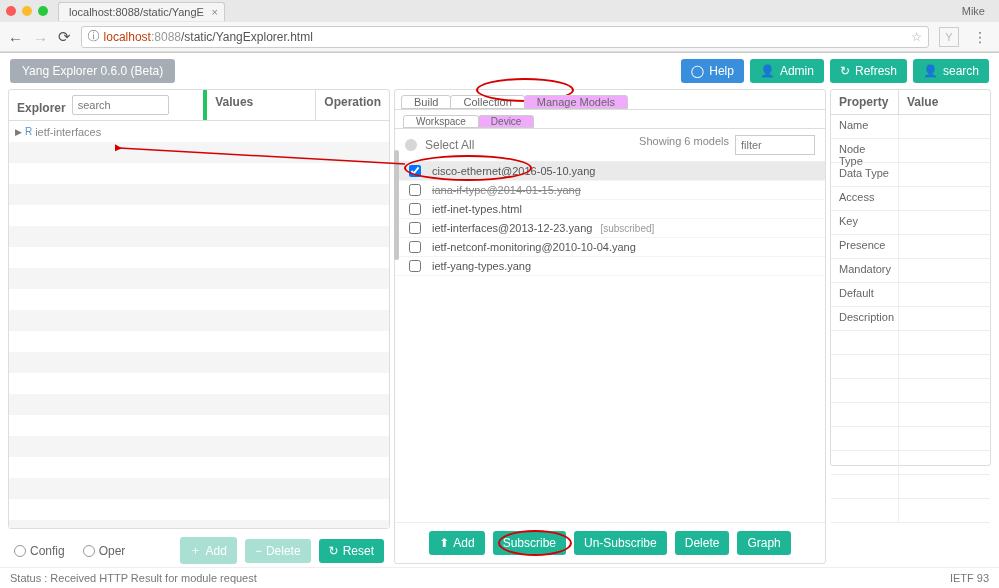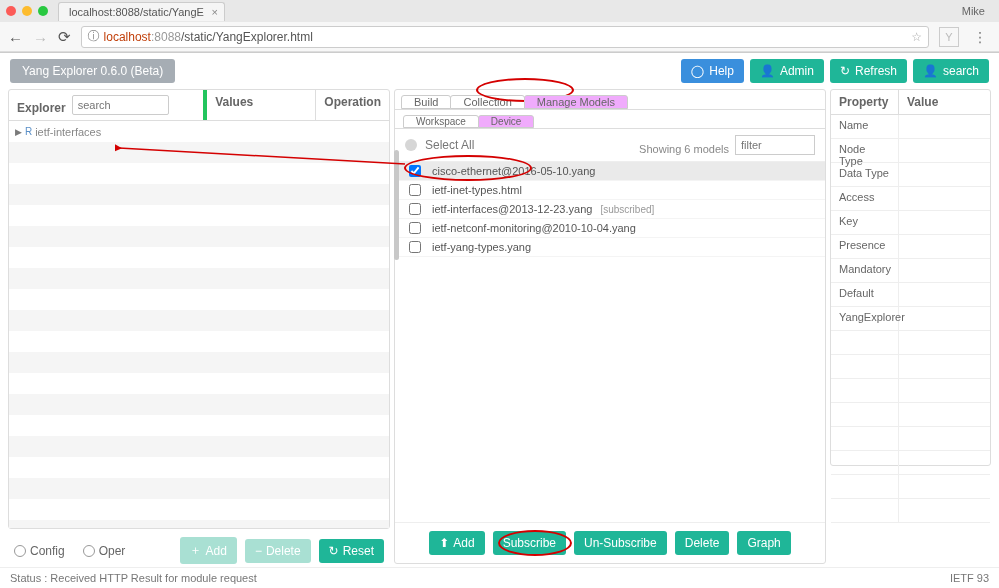--- a/index.html
+++ b/index.html
@@ -58,21 +58,21 @@
 
 .tabs{display:flex;padding:5px 6px 0 6px;gap:0}
 .tabbtn{border:1px solid #ccc;background:#fff;padding:0 12px;font-size:11px;color:#666;border-radius:3px 3px 0 0;margin-right:-1px;cursor:pointer;position:relative}
 .tabbtn.active{background:#f0abfc;font-weight:500;z-index:2}
 .subtabs{display:flex;padding:5px 8px 0 8px;border-top:1px solid #ddd}
 .cbody{border-top:1px solid #ddd;flex:1;display:flex;flex-direction:column;overflow:hidden}
 .selall{display:flex;align-items:center;justify-content:space-between;padding:6px 10px;border-bottom:1px solid #eee}
 .selall .left-sa{display:flex;align-items:center;gap:8px;color:#777}
 .rdisc{width:12px;height:12px;border-radius:6px;background:#d6d6d6;display:inline-block}
 .filter{border:1px solid #ccc;height:20px;width:80px;padding:0 5px;font-size:11px;color:#999}
-.showing{color:#888;font-size:11px;display:flex;align-items:flex-end;gap:6px}
+.showing{color:#888;font-size:11px;display:flex;align-items:flex-start;gap:6px}
 .mlist{flex:1;overflow:auto}
 .mrow{display:flex;align-items:center;gap:8px;padding:4px 10px;height:19px;font-size:11px;color:#555;border-bottom:1px solid #f4f4f4}
 .mrow input[type=checkbox]{width:12px;height:12px}
 .mrow.sel{background:#eaeaea}
 .mrow .sub{color:#999;font-size:10px}
 .mrow .strike{text-decoration:line-through;color:#888}
 .cfoot{display:flex;justify-content:center;gap:8px;padding:8px;border-top:1px solid #eee}
 
 .rhdr{display:flex;border-bottom:1px solid #ddd}
 .rhdr>div{padding:5px 8px;color:#666;font-weight:600;font-size:12px}
@@ -209,20 +209,24 @@
           <input class="filter" placeholder="filter" style="">
         </div>
       </div>
       <div class="mlist" id="model-list">
           <div class="mrow sel">
             <input type="checkbox" checked="" style="">
             <span>cisco-ethernet@2016-05-10.yang</span>
           </div>
           <div class="mrow">
             <input type="checkbox" style="">
+            <span class="strike">iana-if-type@2014-01-15.yang</span>
+          </div>
+          <div class="mrow">
+            <input type="checkbox" style="">
             <span>ietf-inet-types.html</span>
           </div>
           <div class="mrow">
             <input type="checkbox" style="">
             <span>ietf-interfaces@2013-12-23.yang</span>
             <span class="sub">[subscribed]</span>
           </div>
           <div class="mrow">
             <input type="checkbox" style="">
             <span>ietf-netconf-monitoring@2010-10-04.yang</span>
@@ -277,21 +281,21 @@
         </div>
         <div class="prow">
           <div class="prop">Mandatory</div>
           <div class="valc"></div>
         </div>
         <div class="prow">
           <div class="prop">Default</div>
           <div class="valc"></div>
         </div>
         <div class="prow">
-          <div class="prop">YangExplorer</div>
+          <div class="prop">Description</div>
           <div class="valc"></div>
         </div>
         <div class="prow">
           <div class="prop"></div>
           <div class="valc"></div>
         </div>
         <div class="prow">
           <div class="prop"></div>
           <div class="valc"></div>
         </div>

